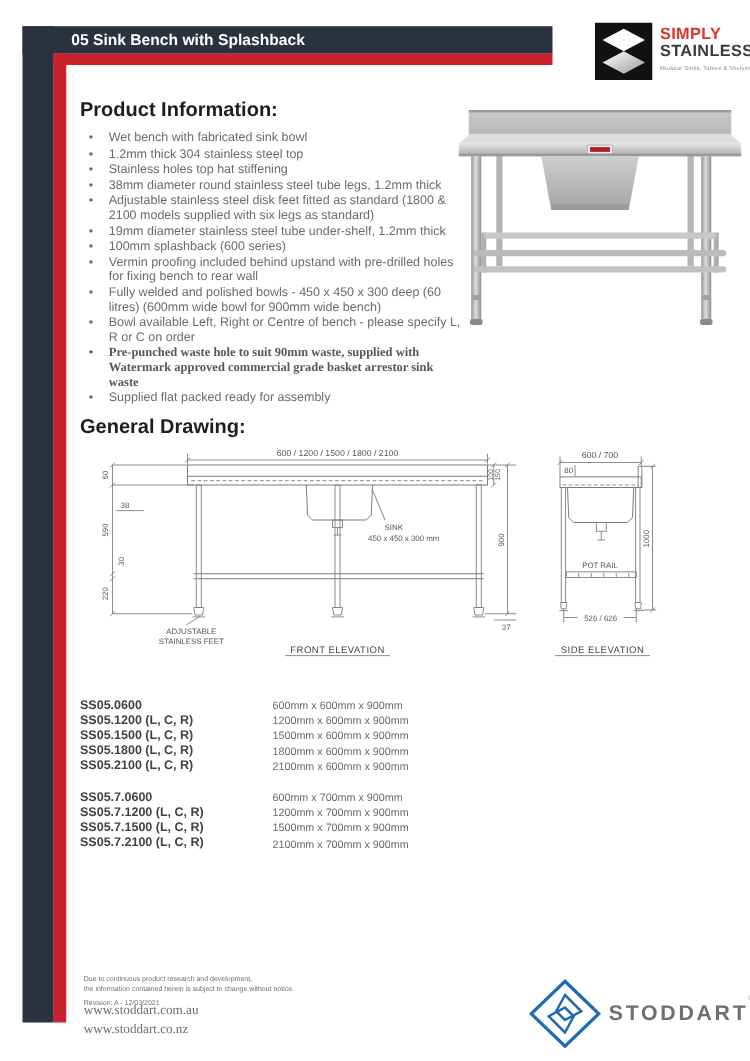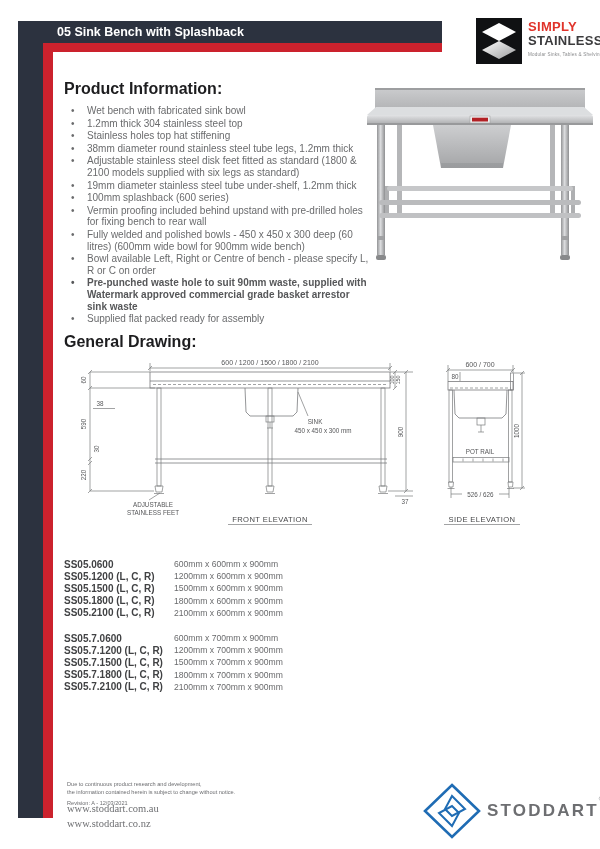--- a/index.html
+++ b/index.html
@@ -23,39 +23,39 @@
   .ss-line2 { color:#3b3b3d; font-size:13px; font-weight:bold; line-height:14px; letter-spacing:0.3px; }
   .ss-tag   { color:#8a8b8d; font-size:4.6px; margin-top:4px; letter-spacing:0.2px; }
   
   .section-heading { font-size:16px; font-weight:bold; color:#1d1d1f; }
   
   .pi { position:absolute; left:64px; top:80px; width:308px; }
   ul.bullets { margin:7px 0 0 0; padding:0; list-style:none; }
   ul.bullets li { position:relative; padding-left:23px; font-size:10px; line-height:11.6px;
                   color:#6a6b6d; margin-bottom:1px; }
   ul.bullets li::before { content:"\2022"; position:absolute; left:7px; top:0; }
-  ul.bullets li.bold { font-weight:bold; color:#565759; }
+  ul.bullets li.bold { font-weight:bold; color:#565759;font-family:Liberation Serif, serif; }
   
   .photo { position:absolute; left:363px; top:76px; }
   
   .gd-heading { position:absolute; left:64px; top:333px; }
   .drawing { position:absolute; left:65px; top:352px; }
   .dl  { stroke:#7a7b7d; stroke-width:0.8; fill:none; }
   .dlt { stroke:#7a7b7d; stroke-width:0.7; fill:none; }
   .dash { stroke-dasharray:3,2; }
   text.dt  { font-size:6.3px; fill:#565759; }
   text.dt2 { font-size:7px;   fill:#565759; }
   text.dts { font-size:5.5px; fill:#565759; }
   text.dc  { font-size:7.6px; fill:#464749; letter-spacing:0.4px; }
   
   .specs { position:absolute; left:64px; top:552px; width:330px; }
   .spec-rows { margin-top:6px; }
   .spec-row { display:flex; height:12.2px; align-items:center; }
   .spec-model { width:110px; font-size:10px; font-weight:bold; color:#414244; }
-  .spec-size  { font-size:8.6px; color:#6a6b6d; }
+  .spec-size  { font-size:8.6px; color:#6a6b6d;margin-left:44px; }
   .spec-gap { height:13px; }
   
   .footer-small { position:absolute; left:67px; top:780px; font-size:5.6px; color:#6d6e71; line-height:8px; }
   .footer-rev { margin-top:3px; }
   .websites { position:absolute; left:67px; top:802px; font-size:10.5px; color:#6d6e71; line-height:14.5px;font-family:Liberation Serif, serif; }
   .websites a { color:#6d6e71; text-decoration:none; }
   .stoddart { position:absolute; left:422px; top:782px; display:flex; align-items:center; }
   .stoddart-text { font-size:17px; font-weight:bold; letter-spacing:2.2px; color:#6d6e71; margin-left:5px; }
   .stoddart-reg { font-size:6px; color:#6d6e71; vertical-align:top; position:relative; top:-5px; }
 </style>
@@ -310,24 +310,20 @@
         </div>
       <div class="spec-row">
           <span class="spec-model">SS05.7.1200 (L, C, R)</span>
           <span class="spec-size">1200mm x 700mm x 900mm</span>
         </div>
       <div class="spec-row">
           <span class="spec-model">SS05.7.1500 (L, C, R)</span>
           <span class="spec-size">1500mm x 700mm x 900mm</span>
         </div>
       <div class="spec-row">
-          <span class="spec-model">SS05.7.1800 (L, C, R)</span>
-          <span class="spec-size">1800mm x 700mm x 900mm</span>
-        </div>
-      <div class="spec-row">
           <span class="spec-model">SS05.7.2100 (L, C, R)</span>
           <span class="spec-size">2100mm x 700mm x 900mm</span>
         </div>
     </div>
   </div>
 
   <div class="footer-small">
     <div>Due to continuous product research and development,</div>
     <div>the information contained herein is subject to change without notice.</div>
     <div class="footer-rev">Revision: A - 12/03/2021</div>

